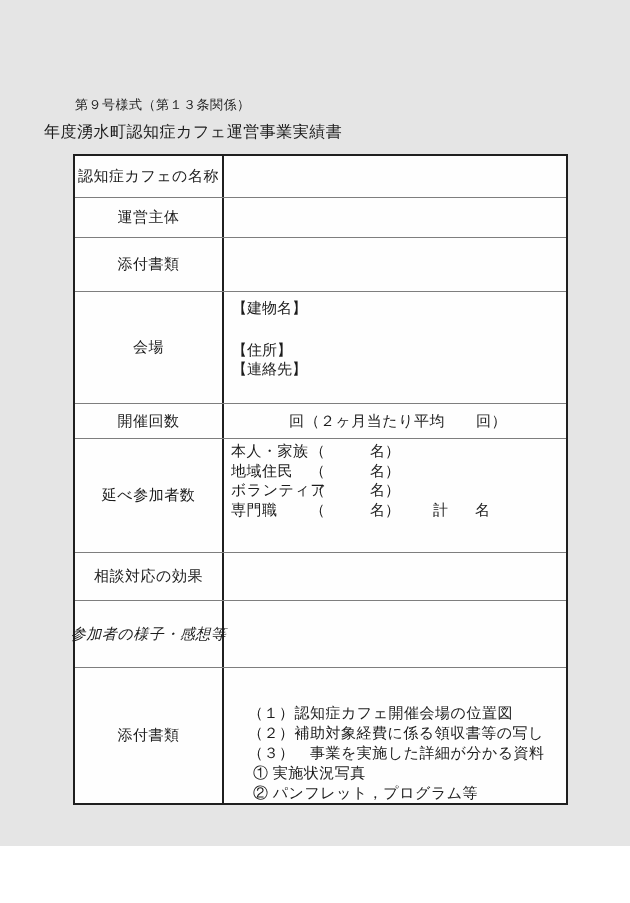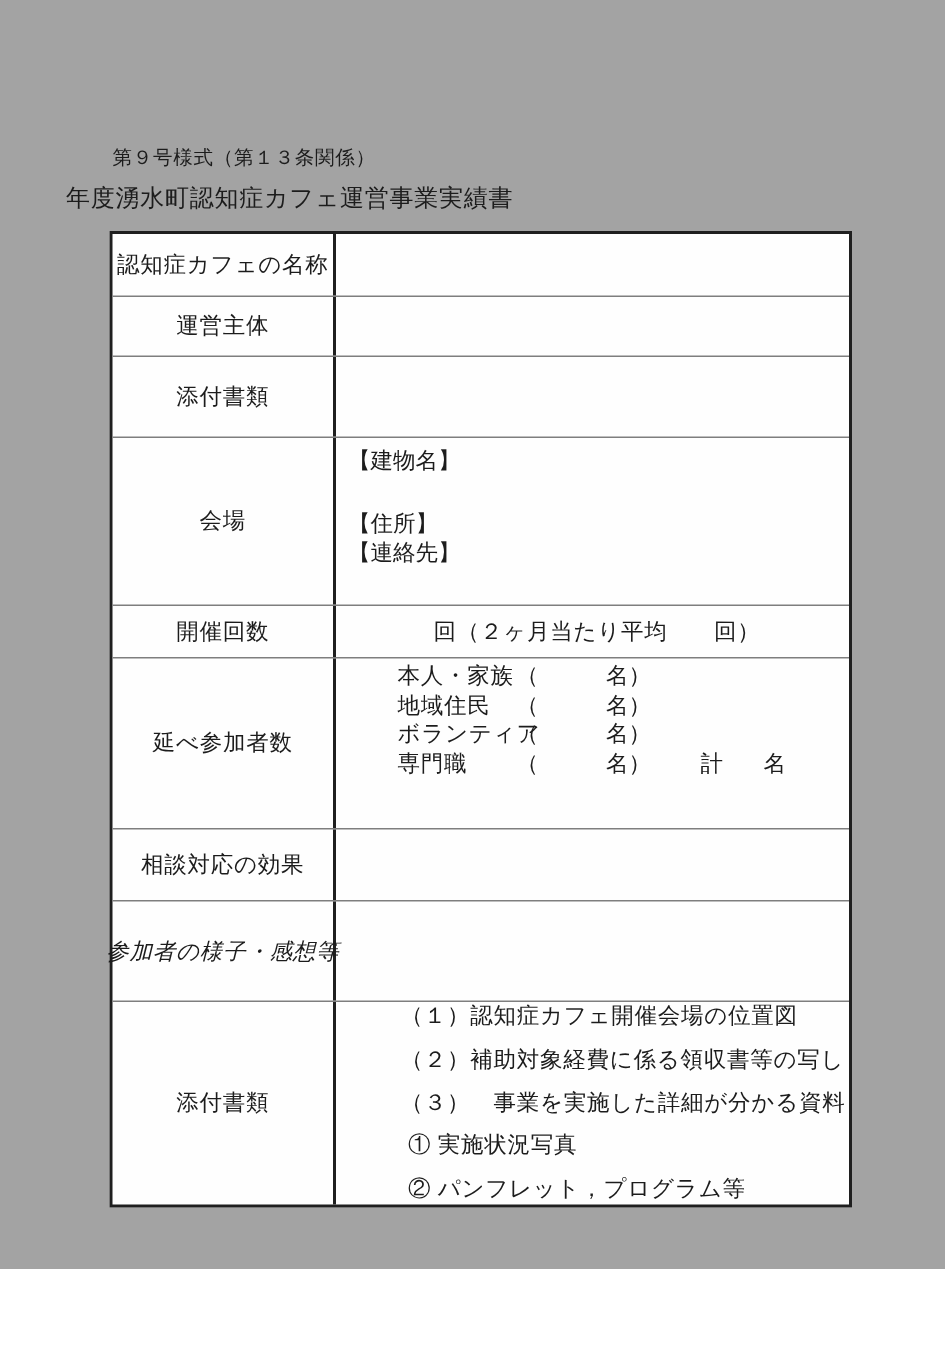--- a/index.html
+++ b/index.html
@@ -4,21 +4,21 @@
 <style>
   html, body {
     margin: 0;
     padding: 0;
     background: #ffffff;
   }
   .page {
     position: relative;
     width: 630px;
     height: 846px;
-    background: #a3a3a3;
+    background: #e5e5e5;
     font-family: "Liberation Serif", "DejaVu Serif", serif;
     color: #1c1c1c;
     overflow: hidden;
   }
   .form-number {
     position: absolute;
     left: 75px;
     top: 96px;
     font-size: 13px;
     letter-spacing: 0.5px;
@@ -79,35 +79,34 @@
   .venue-cell { padding: 7px 8px 0 8px; line-height: 19px; }
   .venue-spacer { height: 23px; }
   
   .sessions-cell {
     display: flex;
     align-items: center;
     padding-left: 65px;
     letter-spacing: 0.5px;
   }
   
-  .participants-cell { padding: 3px 4px 0 7px; line-height: 19.5px; margin-left: 34px; }
+  .participants-cell { padding: 3px 4px 0 7px; line-height: 19.5px; }
   .p-line { white-space: nowrap; }
   .p-cat { display: inline-block; width: 79px; letter-spacing: 0.5px; }
   .p-gap { display: inline-block; width: 45px; }
   .p-total-label { margin-left: 33px; }
   .p-total-unit { margin-left: 27px; }
   .p-note { text-align: right; padding-right: 2px; letter-spacing: 0.5px; }
   
   .attachments-cell {
     display: flex;
     flex-direction: column;
-    justify-content: space-between;
-    padding-left: 7px;
+    justify-content: flex-end;
+    padding-left: 24px;
     line-height: 20px;
-    margin-left: 36px;
   }
   .att-item { letter-spacing: 0.5px; white-space: nowrap; }
   .att-sub { padding-left: 5px; }
 </style>
 </head>
 <body>
 
 <div class="page">
 
   <div class="form-number">第９号様式（第１３条関係）</div>

